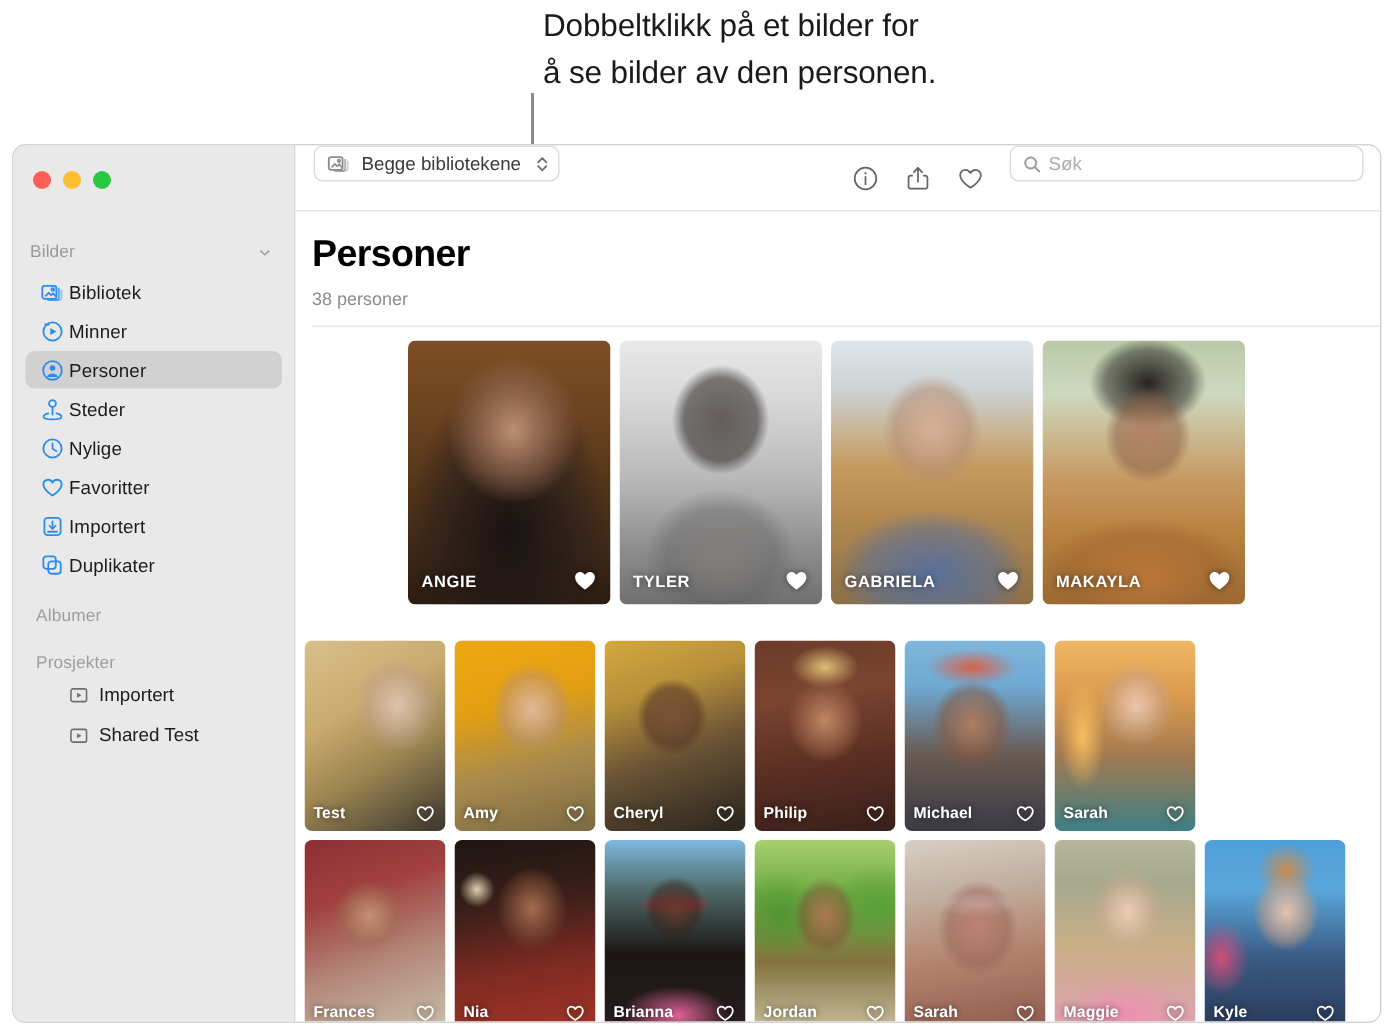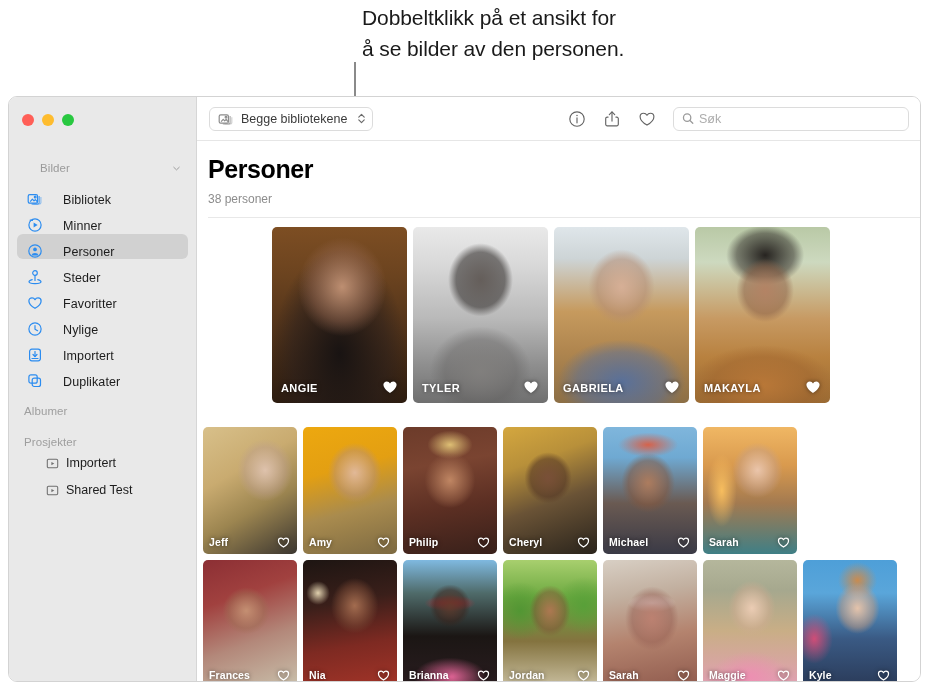--- a/index.html
+++ b/index.html
@@ -52,37 +52,37 @@
     padding: 9px 0 0 13px;
     height: 34px; align-items: flex-start;
   }
   .dot { width: 12px; height: 12px; border-radius: 50%; }
   .dot.red { background: #ff5f57; }
   .dot.yellow { background: #febc2e; }
   .dot.green { background: #28c840; }
 
   .section-head {
     display: flex; align-items: center; justify-content: space-between;
-    padding: 0 14px 0 31px;
+    padding: 0 14px 0 11px;
     height: 22px;
     margin-top: 18px;
   }
   .section-head .title {
     font-size: 11.5px; color: #9a9a9a; font-weight: 400;
     letter-spacing: 0.1px;
   }
   .chev-down { width: 11px; height: 11px; display:block; color:#9a9a9a; }
 
   .nav { margin-top: 3px; }
   .nav-item {
-    display: flex; align-items: flex-end;
+    display: flex; align-items: center;
     height: 25px; margin: 0 8px 1px 8px;
     padding-left: 10px;
     border-radius: 6px;
-    gap: 20px;
+    gap: 3px;
   }
   .nav-item.selected { background: #d1d1d1; }
   .nav-item .ico { width: 16px; height: 16px; flex: 0 0 16px; color: #2b8cf0; display:block; }
   .nav-item .lbl { font-size: 12.5px; color: #1c1c1c; letter-spacing: 0.1px;}
 
   .group-label {
     font-size: 11.5px; color: #9e9e9e;
     padding: 0 16px 0 15px;
     letter-spacing: 0.1px;
   }
@@ -98,21 +98,21 @@
   .proj-item .folder { width: 14px; height: 14px; color:#7d7d7d; flex:0 0 14px; display:block;}
   .proj-item .lbl { font-size: 12.5px; color: #1c1c1c; }
   .proj-child { padding-left: 29px; gap: 7px; }
   .proj-child .vid { width: 13px; height: 13px; color:#6f6f6f; flex:0 0 13px; display:block;}
 
   
   .main { flex: 1 1 auto; height: 100%; background:#fff; position: relative; display:flex; flex-direction:column; }
 
   .toolbar {
     height: 44px; flex: 0 0 44px;
-    display: flex; align-items: center;
+    display: flex; 
     padding: 0 11px 0 12px;
     border-bottom: 1px solid #e6e6e6;
   }
   .lib-picker {
     display: flex; align-items: center; gap: 7px;
     height: 24px; padding: 0 5px 0 8px;
     border: 1px solid #dcdcdc; border-radius: 6px;
     background: #fff;
   }
   .lib-picker .lib-ico { width:16px; height:16px; color:#8c8c8c; display:block; }
@@ -167,21 +167,21 @@
 
   
   .ph { position:absolute; inset:0; }
 </style>
 </head>
 <body>
 
 <div id="root">
 
   <div class="callout-text">
-    <div>Dobbeltklikk på et ansikt for</div>
+    <div>Dobbeltklikk på et bilder for</div>
     <div>å se bilder av den personen.</div>
   </div>
   <div class="callout-line"></div>
 
   <div class="window">
 
     <div class="sidebar">
 
       <div class="traffic">
         <span class="dot red"></span>
@@ -230,32 +230,32 @@
         <div class="nav-item">
           <svg class="ico" viewBox="0 0 16 16" fill="none" stroke="currentColor" stroke-width="1.2">
             <circle cx="8" cy="4" r="2.3"></circle>
             <path d="M8 6.4 V11.4" stroke-linecap="round"></path>
             <path d="M5.2 10.6 C3 11.2 2 12 2 12.8 C2 13.9 4.7 14.6 8 14.6 C11.3 14.6 14 13.9 14 12.8 C14 12 13 11.2 10.8 10.6" stroke-linecap="round"></path>
           </svg>
           <span class="lbl">Steder</span>
         </div>
 
         <div class="nav-item">
+          <svg class="ico" viewBox="0 0 16 16" fill="none" stroke="currentColor" stroke-width="1.2">
+            <circle cx="8" cy="8" r="6.1"></circle>
+            <path d="M8 4.6 V8.2 L10.6 9.7" stroke-linecap="round" stroke-linejoin="round"></path>
+          </svg>
+          <span class="lbl">Nylige</span>
+        </div>
+
+        <div class="nav-item">
           <svg class="ico" viewBox="0 0 16 16" fill="none" stroke="currentColor" stroke-width="1.25">
             <path d="M8 13.3 C8 13.3 1.9 9.8 1.9 5.9 C1.9 4.1 3.3 2.8 5 2.8 C6.3 2.8 7.4 3.6 8 4.6 C8.6 3.6 9.7 2.8 11 2.8 C12.7 2.8 14.1 4.1 14.1 5.9 C14.1 9.8 8 13.3 8 13.3 Z" stroke-linejoin="round"></path>
           </svg>
           <span class="lbl">Favoritter</span>
-        </div>
-
-        <div class="nav-item">
-          <svg class="ico" viewBox="0 0 16 16" fill="none" stroke="currentColor" stroke-width="1.2">
-            <circle cx="8" cy="8" r="6.1"></circle>
-            <path d="M8 4.6 V8.2 L10.6 9.7" stroke-linecap="round" stroke-linejoin="round"></path>
-          </svg>
-          <span class="lbl">Nylige</span>
         </div>
 
         <div class="nav-item">
           <svg class="ico" viewBox="0 0 16 16" fill="none" stroke="currentColor" stroke-width="1.2">
             <rect x="2.6" y="2.2" width="10.8" height="11.6" rx="2.2"></rect>
             <path d="M8 4.6 V9.4" stroke-linecap="round"></path>
             <path d="M6 7.5 L8 9.6 L10 7.5" stroke-linecap="round" stroke-linejoin="round"></path>
             <path d="M5 11.5 H11" stroke-linecap="round"></path>
           </svg>
           <span class="lbl">Importert</span>
@@ -396,52 +396,52 @@
           </div>
 
         </div>
 
         <div class="row row2">
 
           <div class="tile tile-sm">
             <div class="ph" style="background:
                  radial-gradient(ellipse 36% 30% at 66% 34%, rgba(224,196,176,.95) 0%, rgba(190,160,140,.5) 60%, transparent 82%),
                  linear-gradient(150deg,#d8c08a 0%,#c9ab70 35%,#9c8550 62%,#3b3630 100%);"></div>
-            <div class="name">Jeff</div>
+            <div class="name">Test</div>
             <svg class="fav" viewBox="0 0 16 16" fill="none" stroke="currentColor" stroke-width="1.5">
                 <path d="M8 13.6 C8 13.6 1.8 9.9 1.8 5.9 C1.8 4 3.3 2.6 5 2.6 C6.3 2.6 7.4 3.5 8 4.5 C8.6 3.5 9.7 2.6 11 2.6 C12.7 2.6 14.2 4 14.2 5.9 C14.2 9.9 8 13.6 8 13.6 Z" stroke-linejoin="round"></path>
               </svg>
           </div>
 
           <div class="tile tile-sm">
             <div class="ph" style="background:
                  radial-gradient(ellipse 34% 28% at 55% 36%, rgba(226,186,158,.95) 0%, rgba(186,146,120,.5) 62%, transparent 84%),
                  linear-gradient(165deg,#eda80f 0%,#e39f12 34%,#a98b4e 64%,#7d6a42 100%);"></div>
             <div class="name">Amy</div>
+            <svg class="fav" viewBox="0 0 16 16" fill="none" stroke="currentColor" stroke-width="1.5">
+                <path d="M8 13.6 C8 13.6 1.8 9.9 1.8 5.9 C1.8 4 3.3 2.6 5 2.6 C6.3 2.6 7.4 3.5 8 4.5 C8.6 3.5 9.7 2.6 11 2.6 C12.7 2.6 14.2 4 14.2 5.9 C14.2 9.9 8 13.6 8 13.6 Z" stroke-linejoin="round"></path>
+              </svg>
+          </div>
+
+          <div class="tile tile-sm">
+            <div class="ph" style="background:
+                 radial-gradient(ellipse 30% 24% at 48% 40%, rgba(120,78,56,.95) 0%, rgba(80,50,36,.55) 62%, transparent 84%),
+                 linear-gradient(160deg,#d4a73f 0%,#b8903a 28%,#6a5336 58%,#2a241c 100%);"></div>
+            <div class="name">Cheryl</div>
             <svg class="fav" viewBox="0 0 16 16" fill="none" stroke="currentColor" stroke-width="1.5">
                 <path d="M8 13.6 C8 13.6 1.8 9.9 1.8 5.9 C1.8 4 3.3 2.6 5 2.6 C6.3 2.6 7.4 3.5 8 4.5 C8.6 3.5 9.7 2.6 11 2.6 C12.7 2.6 14.2 4 14.2 5.9 C14.2 9.9 8 13.6 8 13.6 Z" stroke-linejoin="round"></path>
               </svg>
           </div>
 
           <div class="tile tile-sm">
             <div class="ph" style="background:
                  radial-gradient(ellipse 32% 26% at 50% 42%, rgba(196,138,102,.95) 0%, rgba(150,96,70,.55) 62%, transparent 84%),
                  radial-gradient(ellipse 30% 14% at 50% 14%, rgba(228,198,120,.95) 0%, transparent 80%),
                  linear-gradient(170deg,#6c3b2a 0%,#7a4431 30%,#5c2f23 62%,#38201a 100%);"></div>
             <div class="name">Philip</div>
-            <svg class="fav" viewBox="0 0 16 16" fill="none" stroke="currentColor" stroke-width="1.5">
-                <path d="M8 13.6 C8 13.6 1.8 9.9 1.8 5.9 C1.8 4 3.3 2.6 5 2.6 C6.3 2.6 7.4 3.5 8 4.5 C8.6 3.5 9.7 2.6 11 2.6 C12.7 2.6 14.2 4 14.2 5.9 C14.2 9.9 8 13.6 8 13.6 Z" stroke-linejoin="round"></path>
-              </svg>
-          </div>
-
-          <div class="tile tile-sm">
-            <div class="ph" style="background:
-                 radial-gradient(ellipse 30% 24% at 48% 40%, rgba(120,78,56,.95) 0%, rgba(80,50,36,.55) 62%, transparent 84%),
-                 linear-gradient(160deg,#d4a73f 0%,#b8903a 28%,#6a5336 58%,#2a241c 100%);"></div>
-            <div class="name">Cheryl</div>
             <svg class="fav" viewBox="0 0 16 16" fill="none" stroke="currentColor" stroke-width="1.5">
                 <path d="M8 13.6 C8 13.6 1.8 9.9 1.8 5.9 C1.8 4 3.3 2.6 5 2.6 C6.3 2.6 7.4 3.5 8 4.5 C8.6 3.5 9.7 2.6 11 2.6 C12.7 2.6 14.2 4 14.2 5.9 C14.2 9.9 8 13.6 8 13.6 Z" stroke-linejoin="round"></path>
               </svg>
           </div>
 
 
           <div class="tile tile-sm">
             <div class="ph" style="background:
                  radial-gradient(ellipse 34% 28% at 48% 44%, rgba(176,124,92,.95) 0%, rgba(132,88,64,.55) 62%, transparent 84%),
                  radial-gradient(ellipse 40% 12% at 48% 14%, rgba(224,90,60,.9) 0%, transparent 80%),

